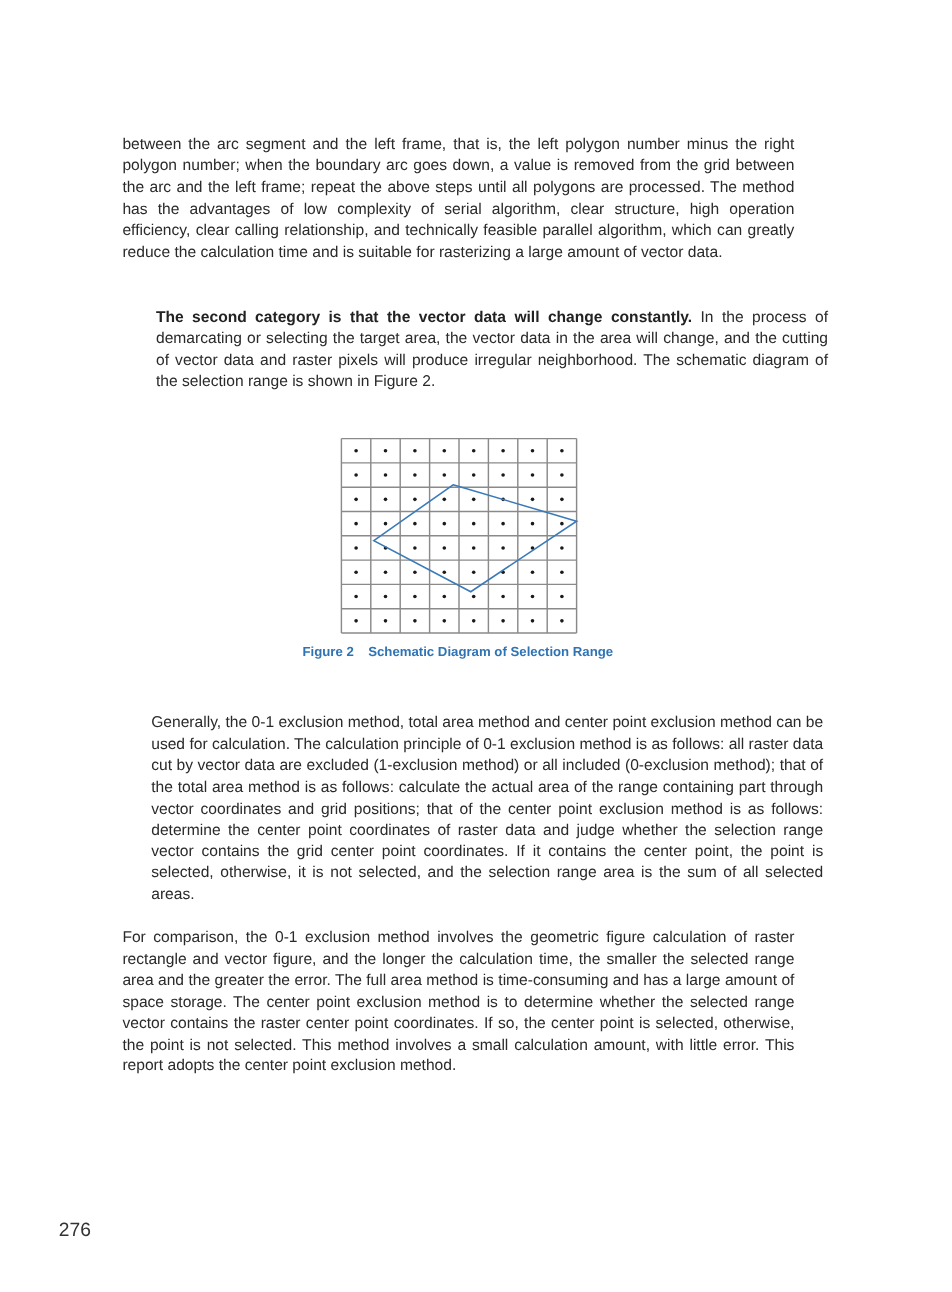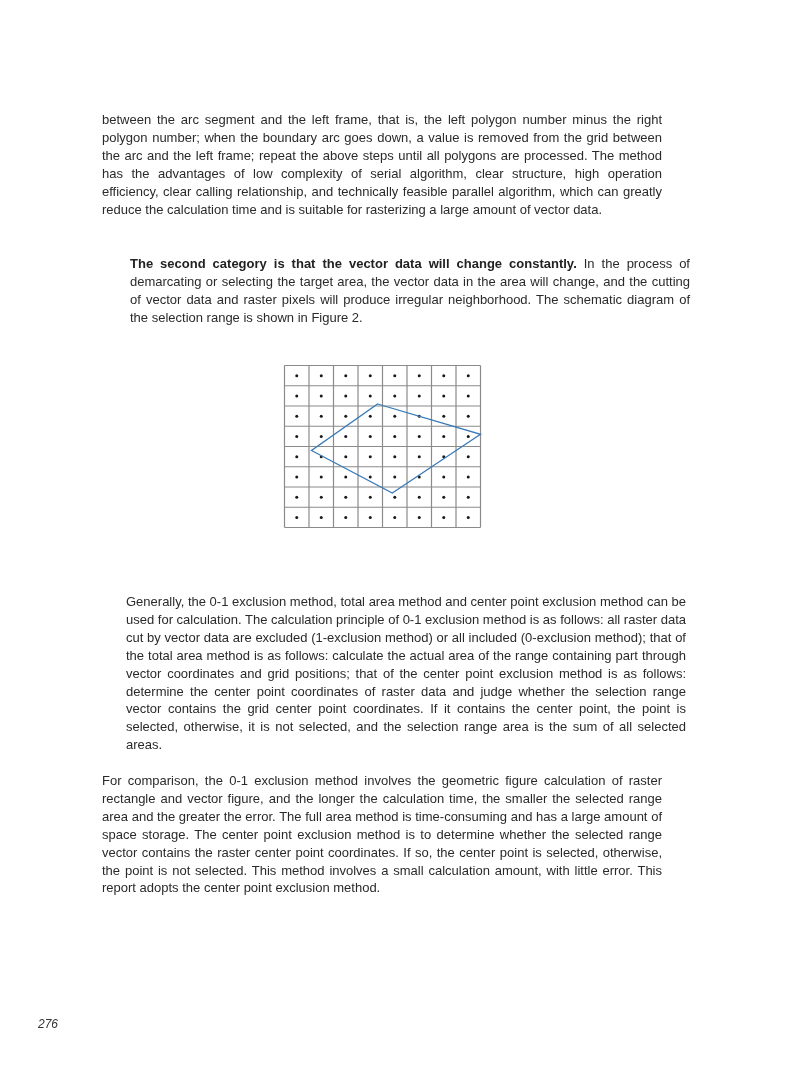--- a/index.html
+++ b/index.html
@@ -17,22 +17,22 @@
   #p3 { top: 593px; margin-left: 24px; }
   #p4 { top: 772px; }
   .figure { position: absolute; left: 280px; top: 360px; width: 210px; height: 175px; }
   .figure svg { display: block; }
   .caption {
     position: absolute; left: 0; width: 763px; top: 538px; text-align: center;
     font-family: "Liberation Sans", sans-serif; font-size: 11px; font-weight: bold; color: #2e74b5;
   }
   .caption .sep { display: inline-block; width: 12px; }
   .pagenum {
-    position: absolute; left: 38px; top: 1017px;
-    font-family: "Liberation Sans", sans-serif; font-size: 12px; color: #333; font-style: italic;
+    position: absolute; left: 49px; top: 1017px;
+    font-family: "Liberation Sans", sans-serif; font-size: 16px; color: #333;
   }
 </style>
 </head>
 <body>
 
 <div class="page">
 
   <p class="para" id="p1">
     <span>between the arc segment and the left frame, that is, the left polygon number minus the right polygon number; when the boundary arc goes down, a value is removed from the grid between the arc and the left frame; repeat the above steps until all polygons are processed. The method has the advantages of low complexity of serial algorithm, clear structure, high operation efficiency, clear calling relationship, and technically feasible parallel algorithm, which can greatly reduce the calculation time and is suitable for rasterizing a large amount of vector data.</span>
   </p>
@@ -122,20 +122,23 @@
         <circle cx="65.75" cy="157.375" r="1.5" fill="#1a1a1a"></circle>
         <circle cx="90.25" cy="157.375" r="1.5" fill="#1a1a1a"></circle>
         <circle cx="114.75" cy="157.375" r="1.5" fill="#1a1a1a"></circle>
         <circle cx="139.25" cy="157.375" r="1.5" fill="#1a1a1a"></circle>
         <circle cx="163.75" cy="157.375" r="1.5" fill="#1a1a1a"></circle>
         <circle cx="188.25" cy="157.375" r="1.5" fill="#1a1a1a"></circle>
         <polygon points="97.6,44.0 200.5,74.3 112.3,133.1 31.5,90.5" fill="none" stroke="#3a7ab8" stroke-width="1.3"></polygon>
       </svg>
   </div>
 
+  <div class="caption">
+    <span>Figure 2</span><span class="sep"></span><span>Schematic Diagram of Selection Range</span>
+  </div>
 
   <p class="para" id="p3">
     <span>Generally, the 0-1 exclusion method, total area method and center point exclusion method can be used for calculation. The calculation principle of 0-1 exclusion method is as follows: all raster data cut by vector data are excluded (1-exclusion method) or all included (0-exclusion method); that of the total area method is as follows: calculate the actual area of the range containing part through vector coordinates and grid positions; that of the center point exclusion method is as follows: determine the center point coordinates of raster data and judge whether the selection range vector contains the grid center point coordinates. If it contains the center point, the point is selected, otherwise, it is not selected, and the selection range area is the sum of all selected areas.</span>
   </p>
 
   <p class="para" id="p4">
     <span>For comparison, the 0-1 exclusion method involves the geometric figure calculation of raster rectangle and vector figure, and the longer the calculation time, the smaller the selected range area and the greater the error. The full area method is time-consuming and has a large amount of space storage. The center point exclusion method is to determine whether the selected range vector contains the raster center point coordinates. If so, the center point is selected, otherwise, the point is not selected. This method involves a small calculation amount, with little error. This report adopts the center point exclusion method.</span>
   </p>
 
   <div class="pagenum">276</div>

